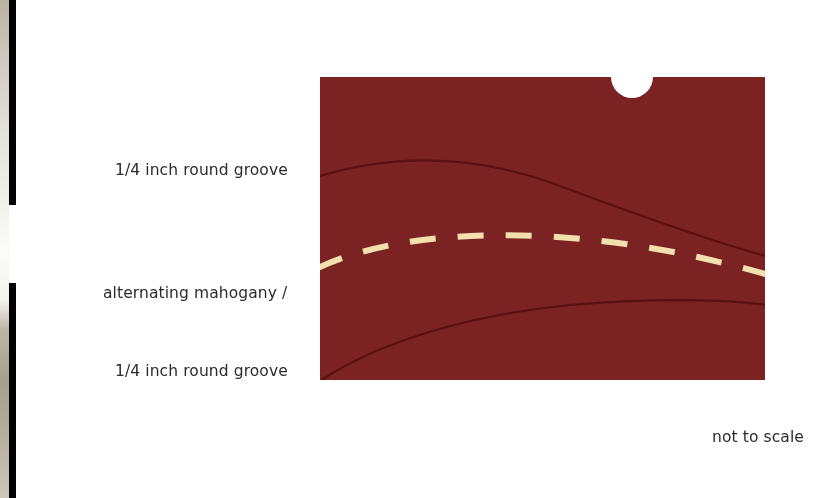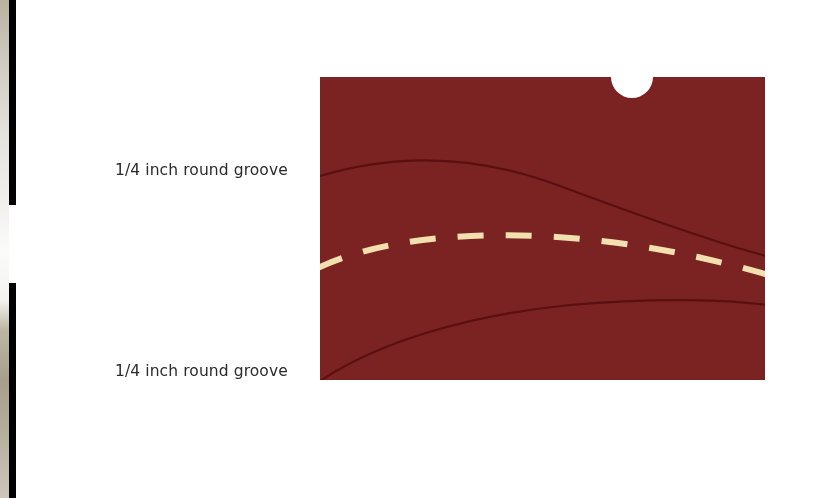--- a/index.html
+++ b/index.html
@@ -111,18 +111,20 @@
       <path d="M318,268 C370,243 450,232 540,236 C630,240 710,258 772,276" fill="none" stroke="#F2E0AE" stroke-width="6" stroke-linecap="butt" stroke-dasharray="26 22"></path>
 
       <path d="M320,381 C380,341 470,315 570,305 C660,297 730,300 768,305" fill="none" stroke="#5A0F10" stroke-width="2.2" stroke-linecap="round"></path>
 
     </g>
   </svg>
 
   <div class="label label-groove-top">1/4 inch round groove</div>
 
   <div class="label label-inlay">
+    <div>alternating mahogany /</div>
   </div>
 
   <div class="label label-groove-bottom">1/4 inch round groove</div>
 
+  <div class="label label-scale">not to scale</div>
 
 </div>
 
 </body></html>

